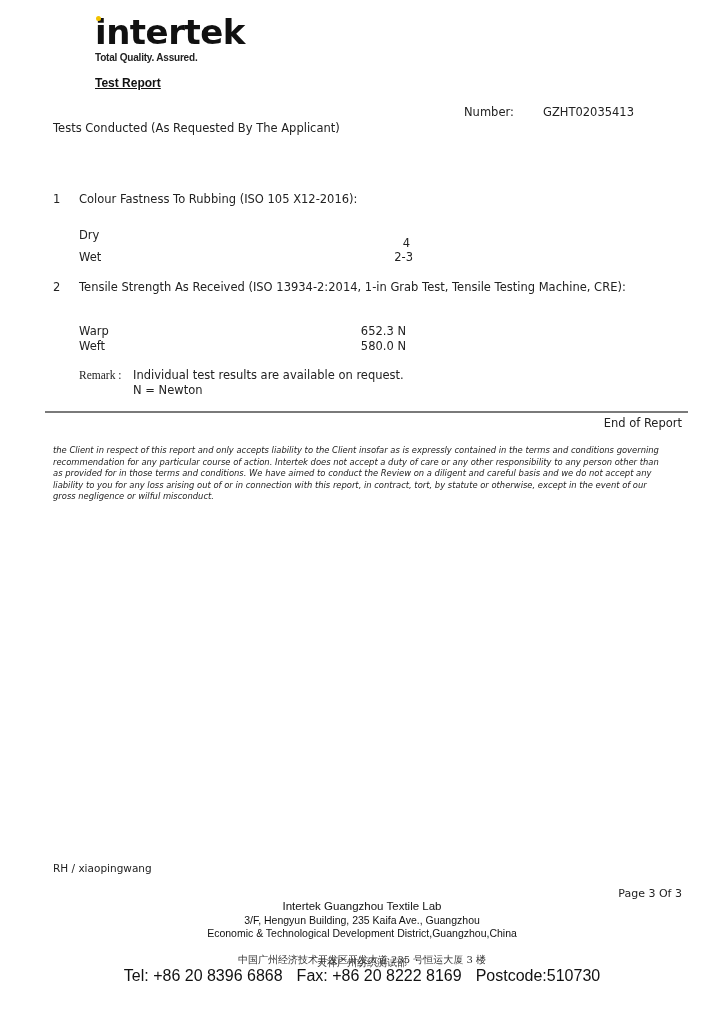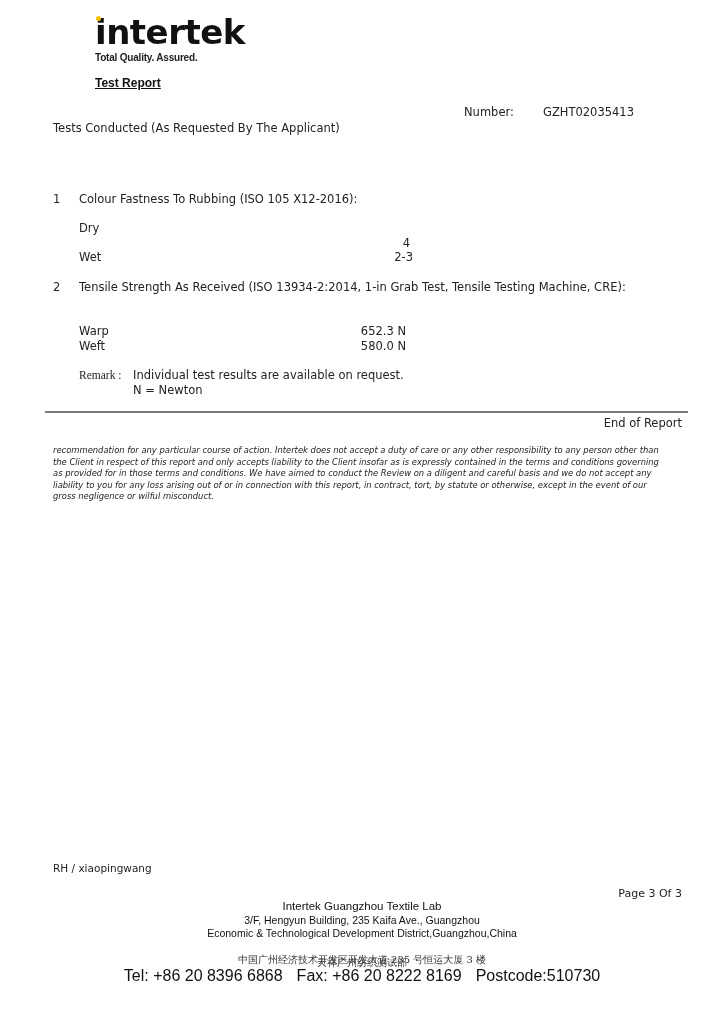--- a/index.html
+++ b/index.html
@@ -105,42 +105,42 @@
 <div class="logo-dot"></div>
 <div class="abs tagline">Total Quality. Assured.</div>
 <div class="abs title">Test Report</div>
 
 <div class="abs txt num-label">Number:</div>
 <div class="abs txt num-value">GZHT02035413</div>
 <div class="abs txt conducted">Tests Conducted (As Requested By The Applicant)</div>
 
 <div class="abs txt sec-num" style="top:192px;">1</div>
 <div class="abs txt sec-title" style="top:192px;">Colour Fastness To Rubbing (ISO 105 X12-2016):</div>
-<div class="abs txt row-label" style="top:221px;">Dry</div>
+<div class="abs txt row-label" style="top:228px;">Dry</div>
 <div class="abs txt row-value" style="top:236px; left:360px; width:50px;">4</div>
 <div class="abs txt row-label" style="top:250px;">Wet</div>
 <div class="abs txt row-value" style="top:250px; left:360px; width:53px;">2-3</div>
 
 <div class="abs txt sec-num" style="top:280px;">2</div>
 <div class="abs txt sec-title" style="top:280px;">Tensile Strength As Received (ISO 13934-2:2014, 1-in Grab Test, Tensile Testing Machine, CRE):</div>
 <div class="abs txt row-label" style="top:324px;">Warp</div>
 <div class="abs txt row-value" style="top:324px; left:330px; width:76px;">652.3 N</div>
 <div class="abs txt row-label" style="top:339px;">Weft</div>
 <div class="abs txt row-value" style="top:339px; left:330px; width:76px;">580.0 N</div>
 
 <div class="abs txt" style="left:79px; top:368px;font-family:Liberation Serif, serif;">Remark :</div>
 <div class="abs txt" style="left:133px; top:368px;">Individual test results are available on request.</div>
 <div class="abs txt" style="left:133px; top:383px;">N = Newton</div>
 
 <div class="abs divider"></div>
 <div class="abs txt end">End of Report</div>
 
 <div class="abs disclaimer">
+  <span>the Client in respect of this report and only accepts liability to the Client insofar as is expressly contained in the terms and conditions governing</span>
   <span>recommendation for any particular course of action. Intertek does not accept a duty of care or any other responsibility to any person other than</span>
-  <span>the Client in respect of this report and only accepts liability to the Client insofar as is expressly contained in the terms and conditions governing</span>
   <span>as provided for in those terms and conditions. We have aimed to conduct the Review on a diligent and careful basis and we do not accept any</span>
   <span>liability to you for any loss arising out of or in connection with this report, in contract, tort, by statute or otherwise, except in the event of our</span>
   <span>gross negligence or wilful misconduct.</span>
 </div>
 
 <div class="abs txt footer-sign">RH / xiaopingwang</div>
 <div class="abs txt page-no">Page 3 Of 3</div>
 
 <div class="abs footer-block f1">Intertek Guangzhou Textile Lab</div>
 <div class="abs footer-block f2">3/F, Hengyun Building, 235 Kaifa Ave., Guangzhou</div>

